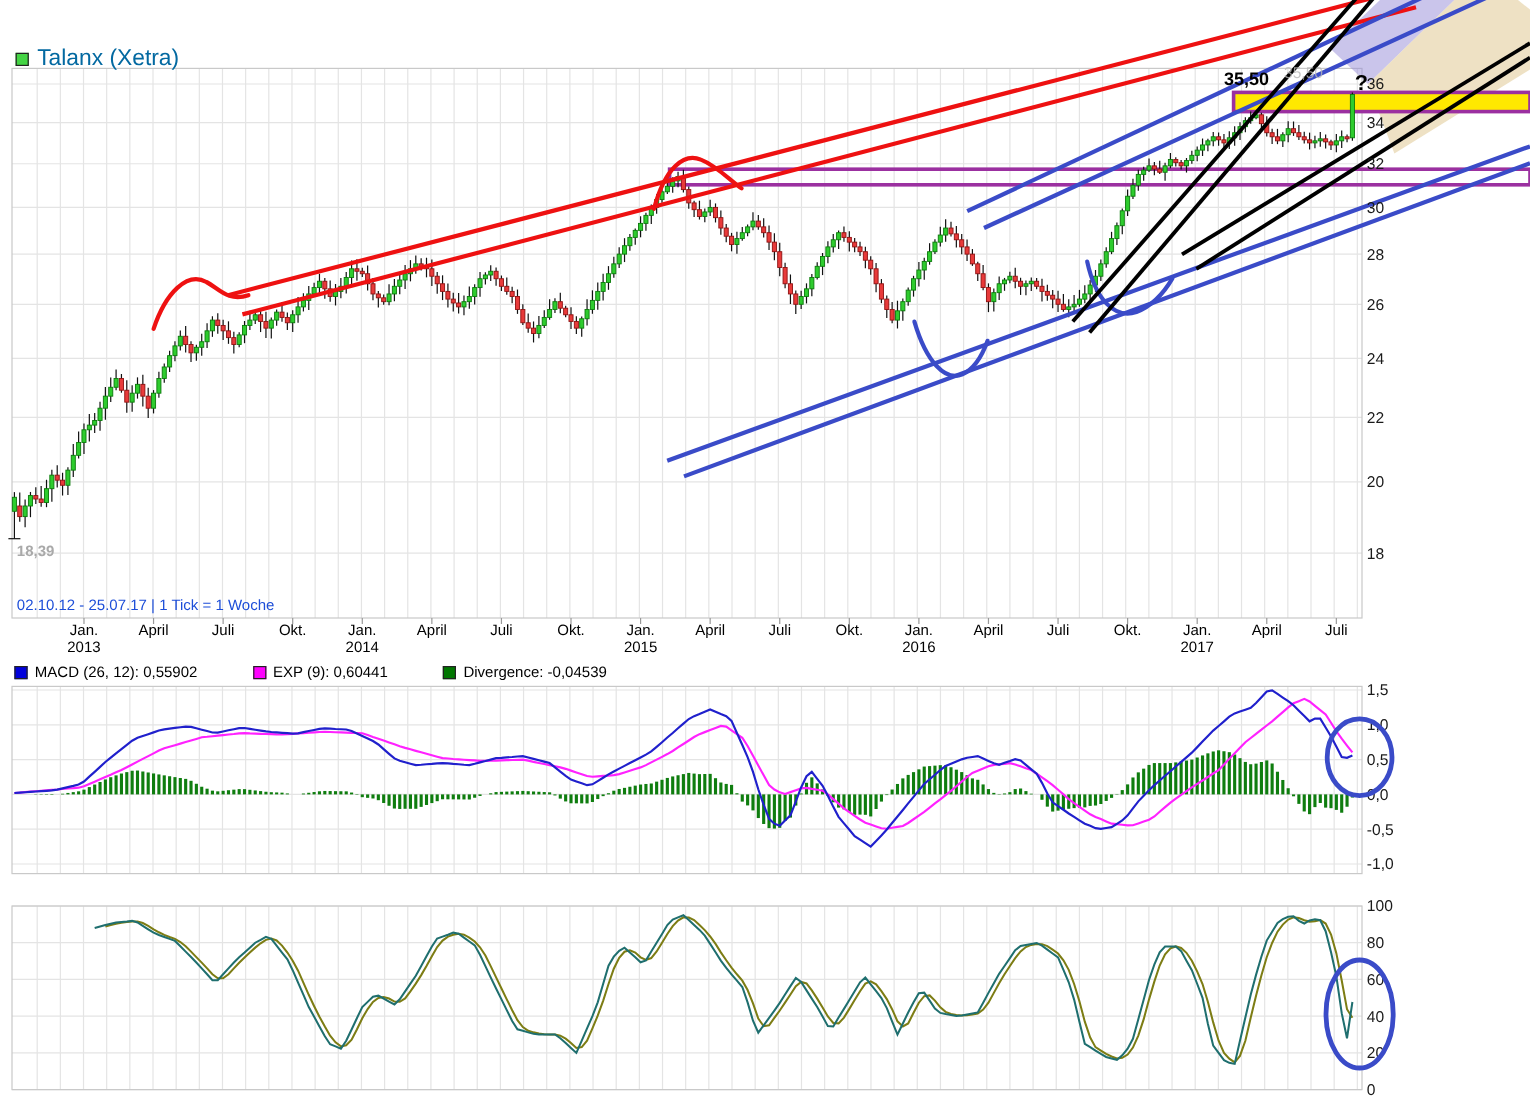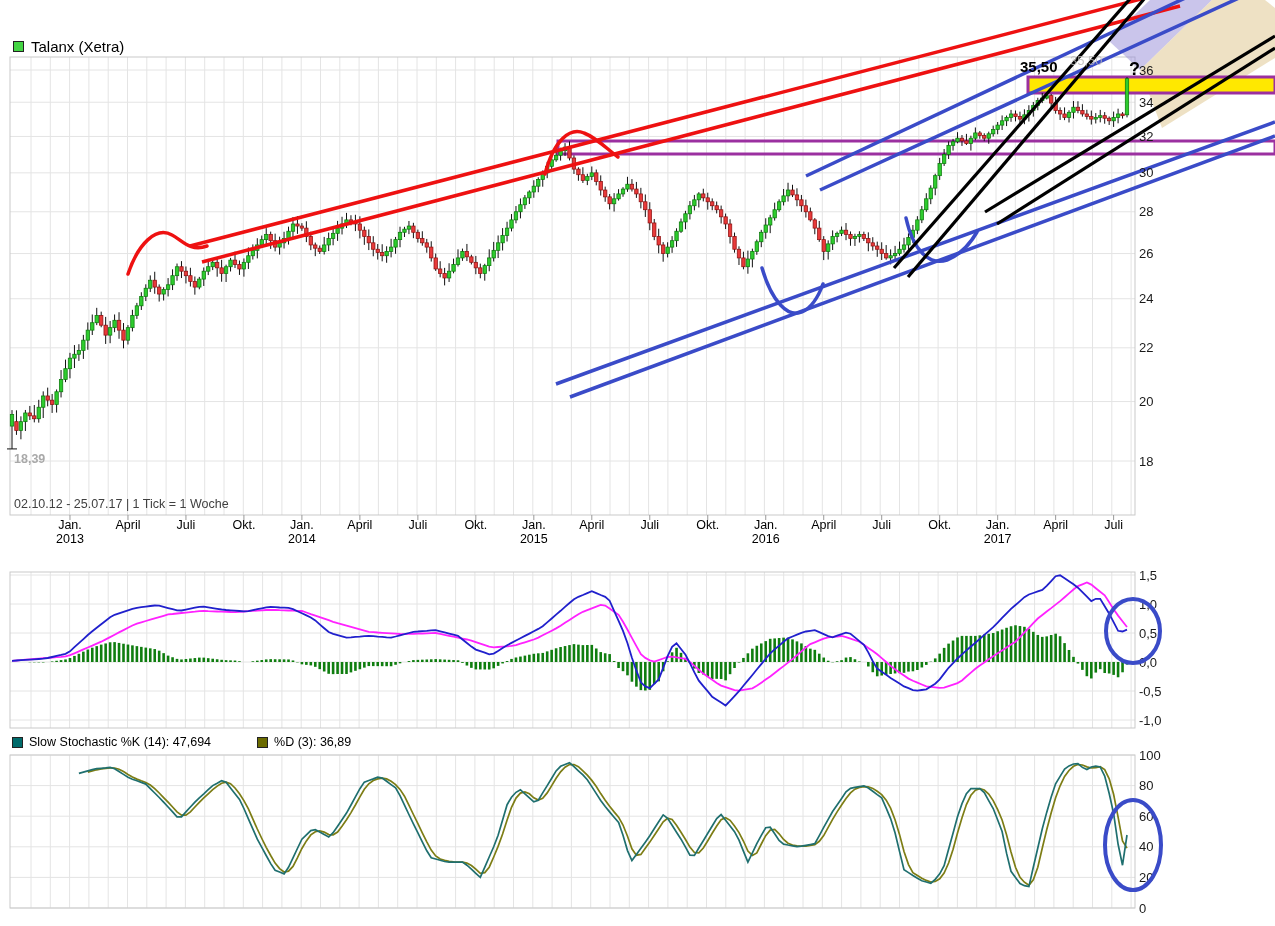--- a/index.html
+++ b/index.html
@@ -4,28 +4,28 @@
 <style>
   html,body{margin:0;padding:0;background:#fff;}
   .page{position:relative;width:1275px;height:926px;background:#fff;overflow:hidden;
         font-family:"Liberation Sans", sans-serif;color:#111;}
   .panel{position:absolute;left:0;width:1275px;}
   #price-panel{top:0;height:550px;}
   #macd-panel{top:550px;height:182px;}
   #stoch-panel{top:732px;height:194px;}
   svg.canvas{position:absolute;left:0;top:0;}
   .title-row{position:absolute;left:13px;top:38px;display:flex;align-items:center;gap:7px;z-index:5;}
-  .title-row .label{font-size:15px;color:#000000;}
+  .title-row .label{font-size:19px;color:#0369a1;}
   .swatch{display:inline-block;width:11px;height:11px;border:1px solid #222;box-sizing:border-box;}
   .legend-row{position:absolute;left:12px;top:2px;display:flex;align-items:center;gap:46px;z-index:5;height:16px;}
   .legend-item{display:flex;align-items:center;gap:6px;}
   .legend-item .label{font-size:12.5px;color:#000;white-space:nowrap;}
   .overlay-label{position:absolute;z-index:6;white-space:nowrap;}
   #low-label{left:14px;top:452px;font-size:12.5px;color:#a9a9a9;font-weight:bold;}
-  #range-label{left:14px;top:497px;font-size:12.5px;color:#404040;}
+  #range-label{left:14px;top:497px;font-size:12.5px;color:#1d4ed8;}
   #ghost-label{left:1070px;top:53px;font-size:13px;color:#b9b9b9;opacity:.8;}
   #target-label{left:1020px;top:58px;font-size:15px;font-weight:bold;color:#000;}
   #question-label{left:1129px;top:59px;font-size:18px;font-weight:bold;color:#000;}
 </style>
 </head>
 <body>
 
 <div class="page">
 
   <section class="panel" id="price-panel">
@@ -679,20 +679,34 @@
         <text x="1113.62" y="529" font-size="12.5" fill="#000" text-anchor="middle">Juli</text>
       </svg>
     <div class="overlay-label" id="low-label">18,39</div>
     <div class="overlay-label" id="range-label">02.10.12 - 25.07.17  |  1 Tick = 1 Woche</div>
     <div class="overlay-label" id="ghost-label">35,50</div>
     <div class="overlay-label" id="target-label">35,50</div>
     <div class="overlay-label" id="question-label">?</div>
   </section>
 
   <section class="panel" id="macd-panel">
+    <div class="legend-row">
+      <div class="legend-item">
+        <span class="swatch" style="background-color: rgb(0, 0, 221);"></span>
+        <span class="label">MACD (26, 12): 0,55902</span>
+      </div>
+      <div class="legend-item">
+        <span class="swatch" style="background-color: rgb(255, 0, 255);"></span>
+        <span class="label">EXP (9): 0,60441</span>
+      </div>
+      <div class="legend-item">
+        <span class="swatch" style="background-color: rgb(0, 119, 0);"></span>
+        <span class="label">Divergence: -0,04539</span>
+      </div>
+    </div>
     <svg class="canvas" id="macd-svg" width="1275" height="182">
         <line x1="31" y1="22" x2="31" y2="178" stroke="#e4e4e4" stroke-width="1"></line>
         <line x1="50.3" y1="22" x2="50.3" y2="178" stroke="#e4e4e4" stroke-width="1"></line>
         <line x1="69.6" y1="22" x2="69.6" y2="178" stroke="#e4e4e4" stroke-width="1"></line>
         <line x1="88.89999999999999" y1="22" x2="88.89999999999999" y2="178" stroke="#e4e4e4" stroke-width="1"></line>
         <line x1="108.19999999999999" y1="22" x2="108.19999999999999" y2="178" stroke="#e4e4e4" stroke-width="1"></line>
         <line x1="127.49999999999999" y1="22" x2="127.49999999999999" y2="178" stroke="#e4e4e4" stroke-width="1"></line>
         <line x1="146.79999999999998" y1="22" x2="146.79999999999998" y2="178" stroke="#e4e4e4" stroke-width="1"></line>
         <line x1="166.1" y1="22" x2="166.1" y2="178" stroke="#e4e4e4" stroke-width="1"></line>
         <line x1="185.4" y1="22" x2="185.4" y2="178" stroke="#e4e4e4" stroke-width="1"></line>
@@ -1000,30 +1014,20 @@
         <text x="1139" y="58.5" font-size="13" fill="#1a1a1a">1,0</text>
         <text x="1139" y="87.5" font-size="13" fill="#1a1a1a">0,5</text>
         <text x="1139" y="116.5" font-size="13" fill="#1a1a1a">0,0</text>
         <text x="1139" y="145.5" font-size="13" fill="#1a1a1a">-0,5</text>
         <text x="1139" y="174.5" font-size="13" fill="#1a1a1a">-1,0</text>
         <ellipse cx="1133" cy="81" rx="27" ry="32" fill="none" stroke="#3a4bc8" stroke-width="4"></ellipse>
       </svg>
   </section>
 
   <section class="panel" id="stoch-panel">
-    <div class="legend-row">
-      <div class="legend-item">
-        <span class="swatch" style="background-color: rgb(0, 107, 107);"></span>
-        <span class="label">Slow Stochastic %K (14): 47,694</span>
-      </div>
-      <div class="legend-item">
-        <span class="swatch" style="background-color: rgb(107, 107, 0);"></span>
-        <span class="label">%D (3): 36,89</span>
-      </div>
-    </div>
     <svg class="canvas" id="stoch-svg" width="1275" height="194">
         <line x1="31" y1="23" x2="31" y2="176" stroke="#e4e4e4" stroke-width="1"></line>
         <line x1="50.3" y1="23" x2="50.3" y2="176" stroke="#e4e4e4" stroke-width="1"></line>
         <line x1="69.6" y1="23" x2="69.6" y2="176" stroke="#e4e4e4" stroke-width="1"></line>
         <line x1="88.89999999999999" y1="23" x2="88.89999999999999" y2="176" stroke="#e4e4e4" stroke-width="1"></line>
         <line x1="108.19999999999999" y1="23" x2="108.19999999999999" y2="176" stroke="#e4e4e4" stroke-width="1"></line>
         <line x1="127.49999999999999" y1="23" x2="127.49999999999999" y2="176" stroke="#e4e4e4" stroke-width="1"></line>
         <line x1="146.79999999999998" y1="23" x2="146.79999999999998" y2="176" stroke="#e4e4e4" stroke-width="1"></line>
         <line x1="166.1" y1="23" x2="166.1" y2="176" stroke="#e4e4e4" stroke-width="1"></line>
         <line x1="185.4" y1="23" x2="185.4" y2="176" stroke="#e4e4e4" stroke-width="1"></line>

